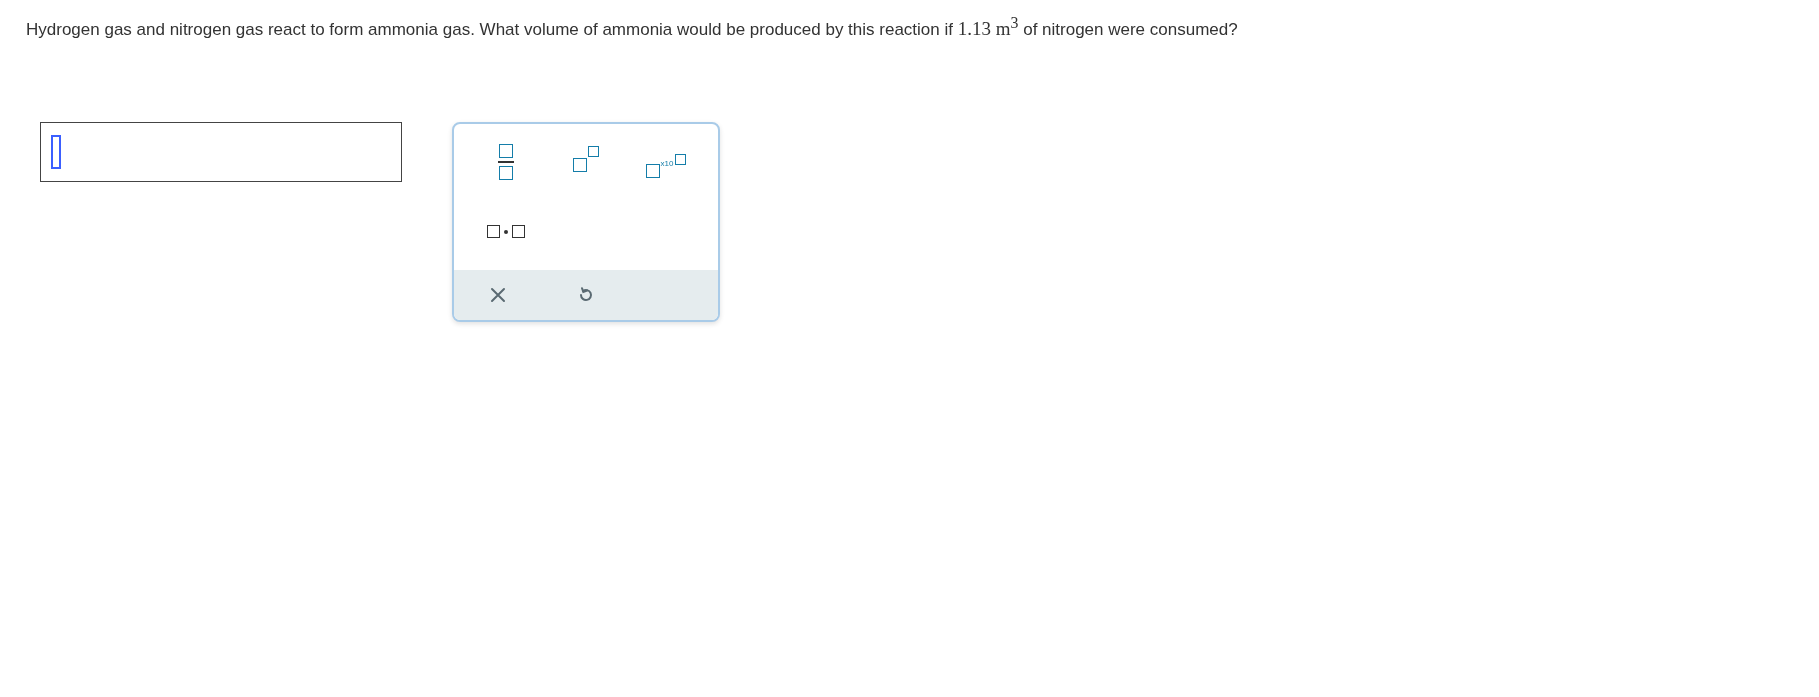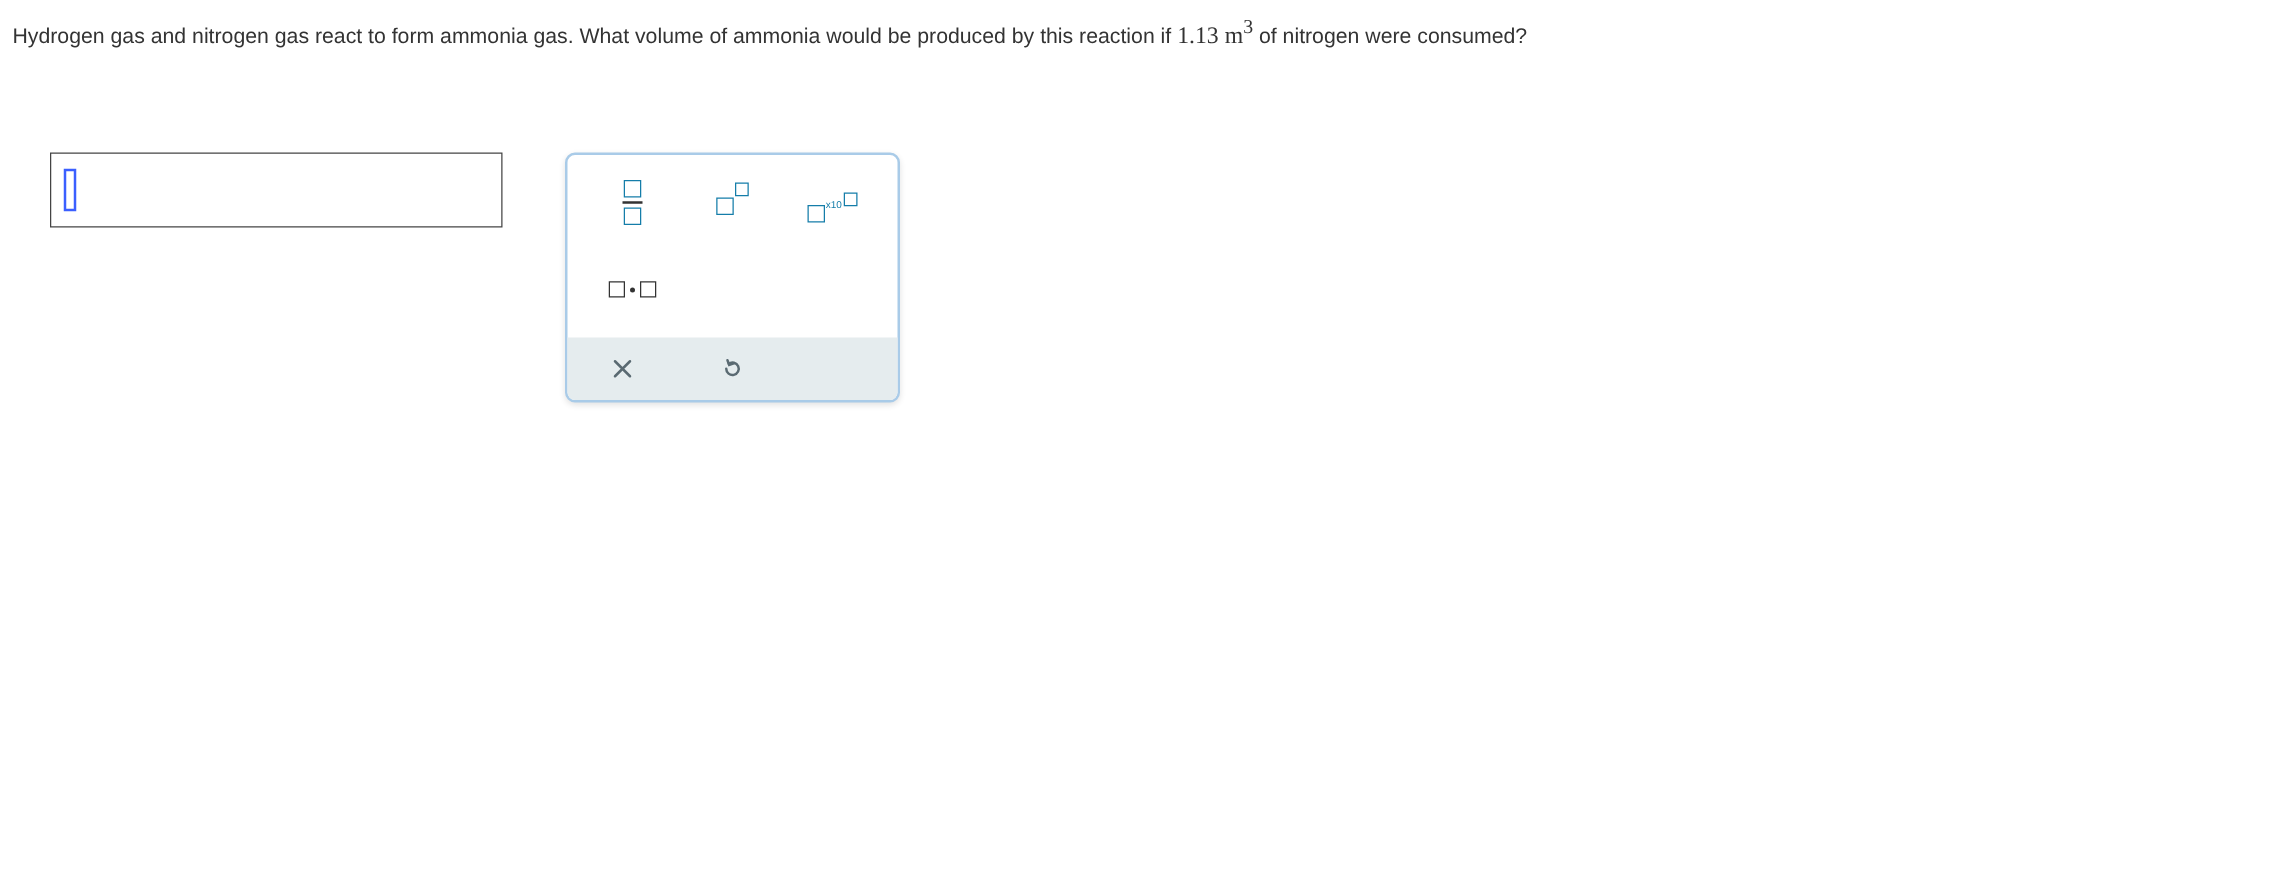--- a/index.html
+++ b/index.html
@@ -6,20 +6,21 @@
     margin: 0;
     padding: 10px;
     font-family: Verdana, Geneva, sans-serif;
     font-size: 17px;
     color: #333;
     background: #fff;
   }
   .question-text {
     line-height: 1.6;
     margin-bottom: 50px;
+    margin-left: 16px;
   }
   .math-expr {
     font-family: 'Times New Roman', serif;
     font-size: 19px;
   }
   .answer-row {
     display: flex;
     align-items: flex-start;
     gap: 50px;
     margin-left: 30px;

